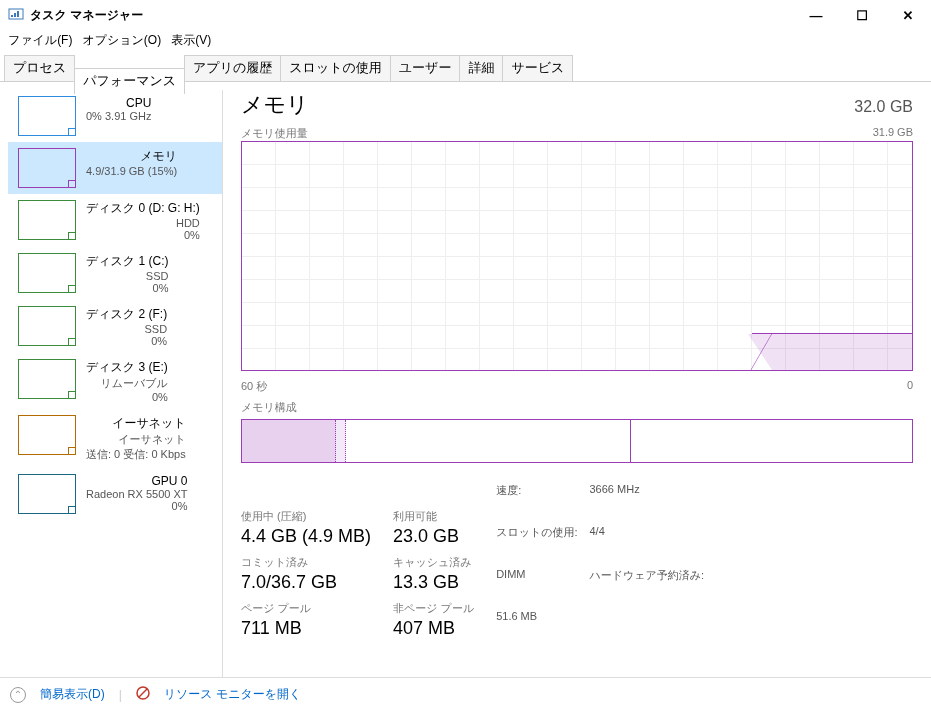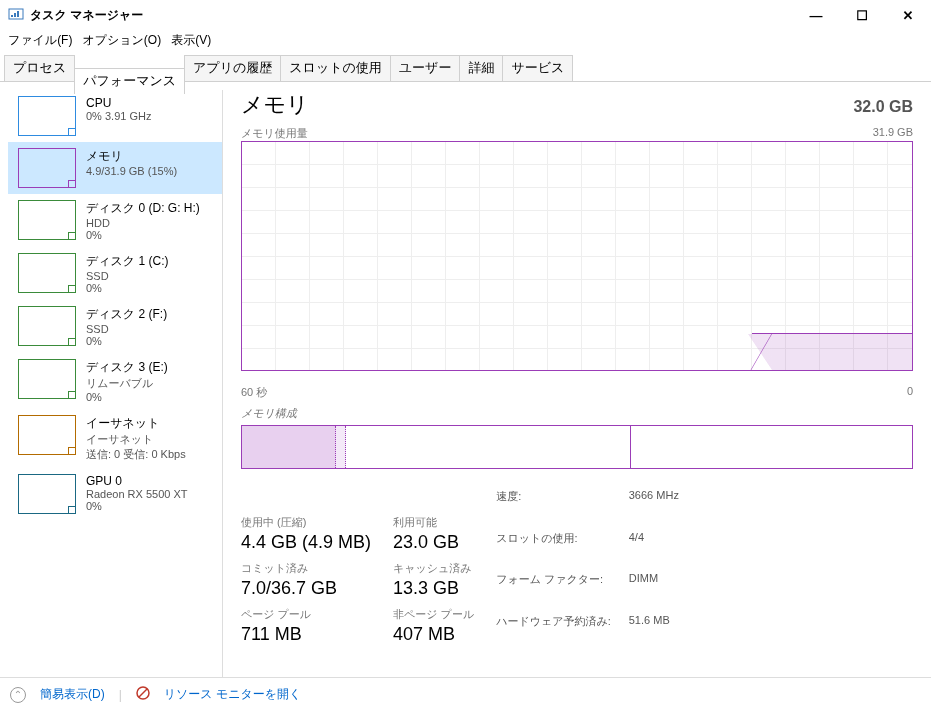--- a/index.html
+++ b/index.html
@@ -11,59 +11,59 @@
 .titlebar .win-controls div { width: 46px; height: 30px; display: flex; align-items: center; justify-content: center; font-size: 13px; }
 
 .menubar { display: flex; gap: 10px; padding: 2px 8px 4px; font-size: 12px; }
 
 .tabs { display: flex; border-bottom: 1px solid #d0d0d0; padding-left: 4px; margin-top: 2px; }
 .tabs .tab { padding: 3px 8px 4px; border: 1px solid #d0d0d0; border-bottom: none; background: #f5f5f5; font-size: 13px; margin-right: -1px; cursor: default; }
 .tabs .tab.active { background: #fff; position: relative; top: 13px; }
 
 .content { display: flex; height: 600px; padding: 8px 0 0 8px; }
 
-.sidebar { width: 215px; overflow-y: auto; border-right: 1px solid #ddd; padding-right: 0; }
+.sidebar { width: 215px; overflow-y: auto; border-right: 1px solid #ddd; padding-right: 0; text-align: right; }
 .side-item { display: flex; align-items: flex-start; padding: 6px 6px; gap: 10px; cursor: default; }
 .side-item.selected { background: #cce8ff; }
 .thumb { width: 58px; height: 40px; border: 1px solid; flex-shrink: 0; position: relative; margin-left: 4px; }
 .thumb.cpu { border-color: #2e8be0; }
 .thumb.mem { border-color: #9b3db7; }
 .thumb.disk { border-color: #3a8b3a; }
 .thumb.eth { border-color: #b36b00; }
 .thumb.gpu { border-color: #1a6883; }
 .thumb .mark { position: absolute; right: 0; bottom: 0; width: 7px; height: 7px; border-left: 1px solid; border-top: 1px solid; border-color: inherit; }
 .side-text { display: flex; flex-direction: column; font-size: 12px; }
 .side-text .t1 { font-weight: normal; }
 .side-text .t2, .side-text .t3 { font-size: 11px; color: #555; }
 
 .main { flex: 1; padding: 0 18px; }
 .main-header { display: flex; align-items: baseline; justify-content: space-between; }
 .main-title { font-size: 22px; font-weight: 300; }
-.main-total { font-size: 16px; color: #555; font-weight: bold; }
+.main-total { font-size: 16px; color: #555; }
 
 .chart-label-row { display: flex; justify-content: space-between; font-size: 11px; color: #777; margin-top: 6px; }
 .chart-box { border: 1px solid #9b3db7; height: 230px; background: repeating-linear-gradient(to right, transparent, transparent 33px, #eee 33px, #eee 34px), repeating-linear-gradient(to bottom, transparent, transparent 22px, #eee 22px, #eee 23px); position: relative; overflow: hidden; }
 .chart-box .mem-fill { position: absolute; right: 0; bottom: 0; height: 36px; width: 140px; background: rgba(155,61,183,0.15); }
 .chart-box .mem-fill::before { content: ""; position: absolute; left: -24px; bottom: 0; width: 24px; height: 36px; background: linear-gradient(to top right, transparent 49%, rgba(155,61,183,0.15) 51%); }
 .chart-box .mem-line { position: absolute; right: 0; bottom: 36px; width: 160px; height: 1px; background: #9b3db7; }
 .chart-box .mem-line::before { content:""; position:absolute; left:-20px; bottom:-36px; width:40px; height:36px; border-top:1px solid #9b3db7; transform: skewY(-60deg); transform-origin: right top; }
 
-.axis-row { display: flex; justify-content: space-between; font-size: 11px; color: #777; margin-top: 14px; }
+.axis-row { display: flex; justify-content: space-between; font-size: 11px; color: #777; margin-top: 8px; }
 
 .comp-box { border: 1px solid #9b3db7; height: 44px; display: flex; margin-top: 4px; }
 .comp-seg1 { width: 14%; background: #e8d0ef; border-right: 1px dotted #9b3db7; }
 .comp-seg2 { width: 1.5%; background: #f4e9f8; border-right: 1px dotted #9b3db7; }
 .comp-seg3 { flex: 1; border-right: 1px solid #9b3db7; }
 .comp-seg4 { width: 42%; }
 
 .stats { display: flex; gap: 22px; margin-top: 20px; }
 .stat-col { display: flex; flex-direction: column; margin-top: 26px; }
 .stat-label { font-size: 11px; color: #777; }
 .stat-value { font-size: 18px; margin-top: 2px; margin-bottom: 8px; }
-.info-grid { display: grid; grid-template-columns: auto auto; gap: 2px 18px; font-size: 11px; color: #555; }
+.info-grid { display: grid; grid-template-columns: auto auto; gap: 2px 12px; font-size: 11px; color: #555; }
 
 .footer { display: flex; align-items: center; gap: 14px; padding: 8px 10px; border-top: 1px solid #ddd; position: absolute; bottom: 0; left: 0; right: 0; background: #fff; }
 .footer .circ { width: 16px; height: 16px; border: 1px solid #999; border-radius: 50%; display: flex; align-items: center; justify-content: center; font-size: 10px; color: #999; }
 .footer a { color: #0066cc; text-decoration: none; font-size: 12px; }
 .footer .sep { color: #ccc; }
 </style>
 </head>
 <body>
 
 <div class="titlebar">
@@ -193,21 +193,21 @@
     </div>
     <div class="chart-box">
       <div class="mem-fill"></div>
       <div class="mem-line"></div>
     </div>
     <div class="axis-row">
       <span>60 秒</span>
       <span>0</span>
     </div>
 
-    <div class="chart-label-row" style="font-style:italic;">
+    <div class="chart-label-row" style="">
       <span>メモリ構成</span>
     </div>
     <div class="comp-box">
       <div class="comp-seg1"></div>
         <div class="comp-seg2"></div>
         <div class="comp-seg3"></div>
         <div class="comp-seg4"></div>
     </div>
 
     <div class="stats">
@@ -225,21 +225,20 @@
         <span class="stat-label">キャッシュ済み</span>
         <span class="stat-value">13.3 GB</span>
         <span class="stat-label">非ページ プール</span>
         <span class="stat-value">407 MB</span>
       </div>
       <div class="info-grid">
         <span>速度:</span>
           <span>3666 MHz</span>
         <span>スロットの使用:</span>
           <span>4/4</span>
-        <span>フォーム ファクター:</span>
           <span>DIMM</span>
         <span>ハードウェア予約済み:</span>
           <span>51.6 MB</span>
       </div>
     </div>
   </div>
 </div>
 
 <div class="footer">
   <span class="circ">⌃</span>

